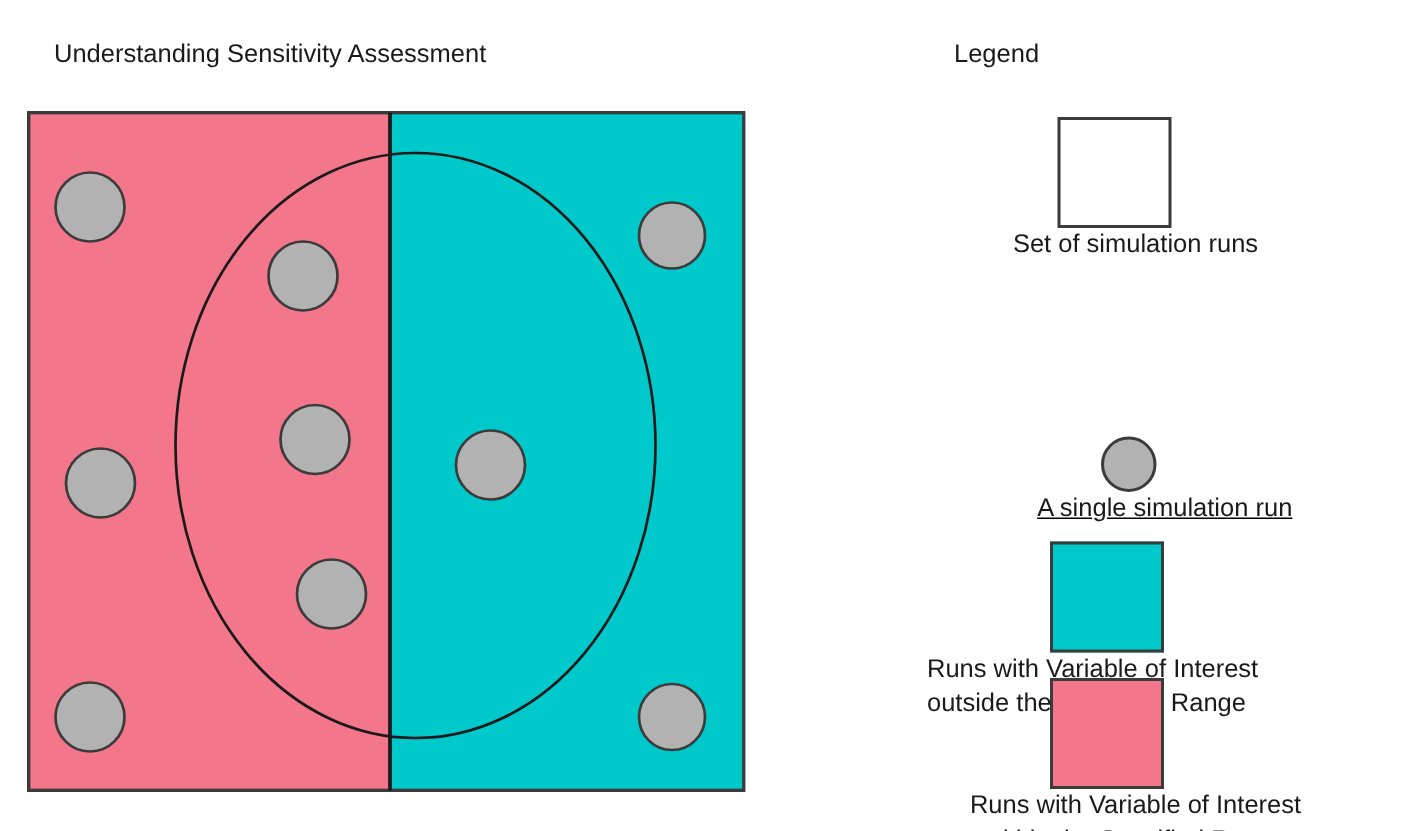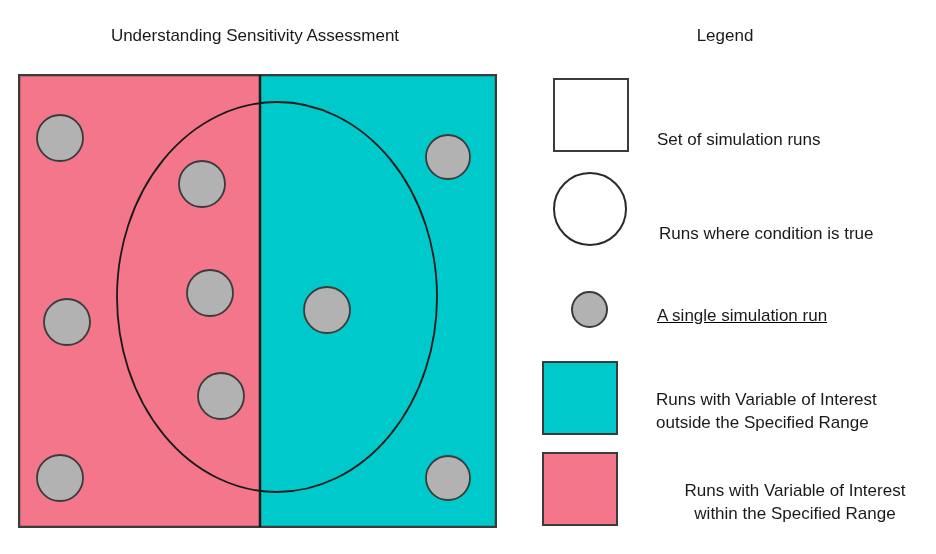--- a/index.html
+++ b/index.html
@@ -16,21 +16,21 @@
     overflow: hidden;
   }
 
   
   .heading {
     position: absolute;
     font-size: 17px;
     font-weight: 400;
     color: #1a1a1a;
     white-space: nowrap;
-    text-align: center;
+    padding-left: 36px;
   }
   #diagram-title {
     left: 0;
     top: 26px;
     width: 510px;
   }
   #legend-title {
     left: 600px;
     top: 26px;
     width: 250px;
@@ -54,21 +54,22 @@
   #legend-panel {
     position: absolute;
     left: 540px;
     top: 70px;
     width: 396px;
     height: 480px;
   }
   .legend-row {
     position: absolute;
     display: flex;
-    align-items: flex-end;
+    align-items: center;
+    flex-direction: column;
   }
   .legend-label {
     font-size: 17px;
     line-height: 1.35;
     color: #1a1a1a;
   }
   .legend-label.centered { text-align: center; }
 
   .swatch-square {
     box-sizing: border-box;
@@ -144,24 +145,20 @@
   </svg>
 </div>
 
 <div id="legend-panel">
 
   <div class="legend-row" id="legend-row-0">
     <span class="swatch-square"></span>
     <span class="legend-label">Set of simulation runs</span>
   </div>
 
-  <div class="legend-row" id="legend-row-1">
-    <span class="swatch-circle-outline"></span>
-    <span class="legend-label">Runs where condition is true</span>
-  </div>
 
   <div class="legend-row" id="legend-row-2">
     <span class="swatch-dot"></span>
     <span class="legend-label">A single simulation run</span>
   </div>
 
   <div class="legend-row" id="legend-row-3">
     <span class="swatch-square teal"></span>
     <span class="legend-label">Runs with Variable of Interest<br>outside the Specified Range</span>
   </div>

